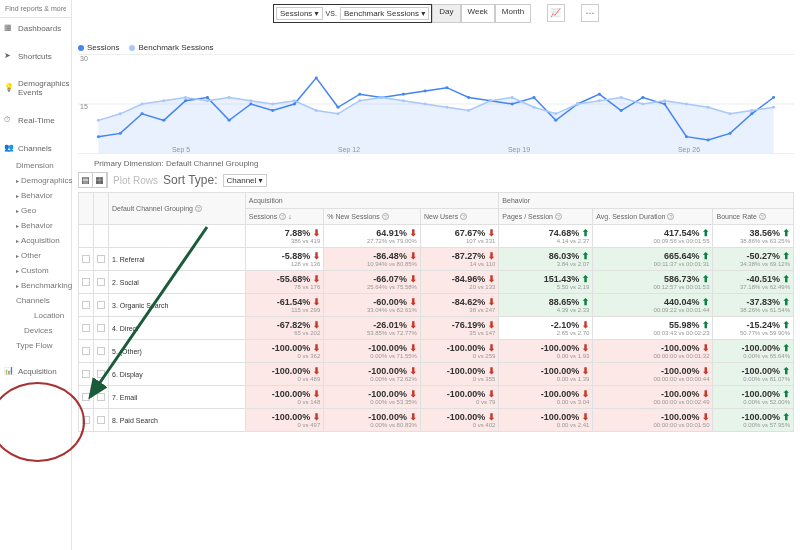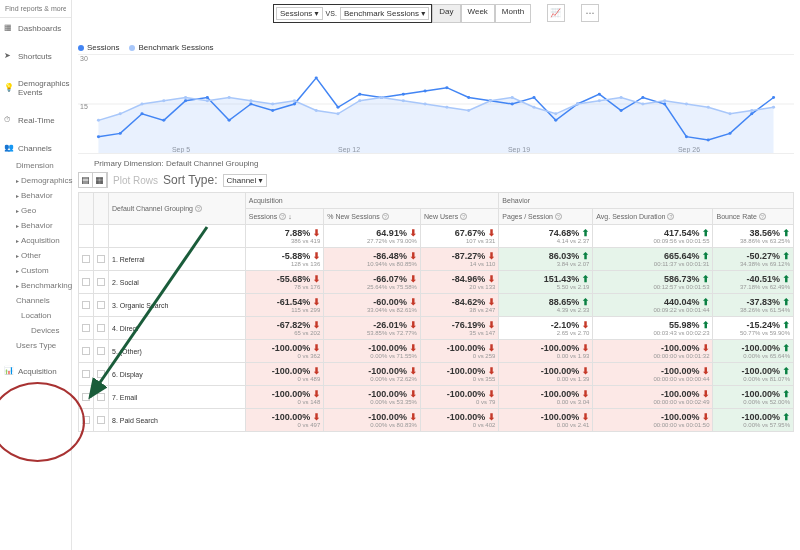--- a/index.html
+++ b/index.html
@@ -81,23 +81,23 @@
     <div class="sub-item">Dimension</div>
     <div class="sub-item caret">Demographics</div>
     <div class="sub-item caret">Behavior</div>
     <div class="sub-item caret">Geo</div>
     <div class="sub-item caret">Behavior</div>
     <div class="sub-item caret">Acquisition</div>
     <div class="sub-item caret">Other</div>
     <div class="sub-item caret">Custom</div>
     <div class="sub-item caret">Benchmarking</div>
     <div class="sub-item" style="">Channels</div>
-    <div class="sub-item" style="padding-left:21px">Location</div>
-    <div class="sub-item" style="padding-left:31px">Devices</div>
-    <div class="sub-item">Users Type</div>
+    <div class="sub-item" style="padding-left:34px">Location</div>
+    <div class="sub-item" style="padding-left:24px">Devices</div>
+    <div class="sub-item">Type Flow</div>
     <div class="spacer"></div>
     <div class="nav-item">
         <span class="nav-icon">📊</span>
         <span>Acquisition</span>
       </div>
   </div>
 
   <div class="main">
     <div class="controls">
       <div class="select-group">

